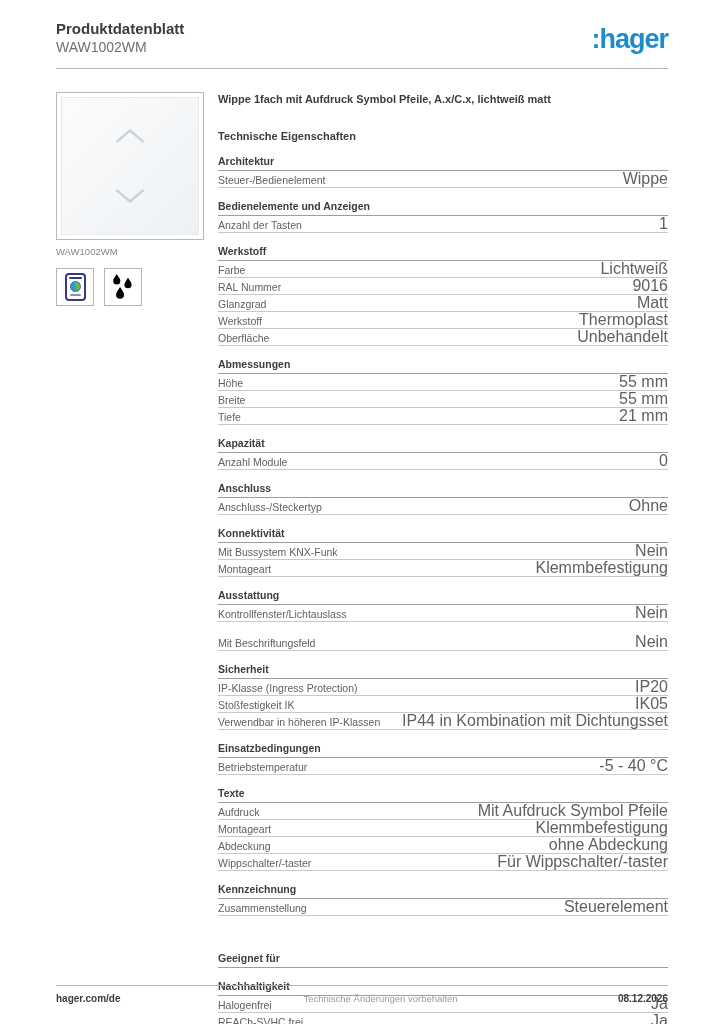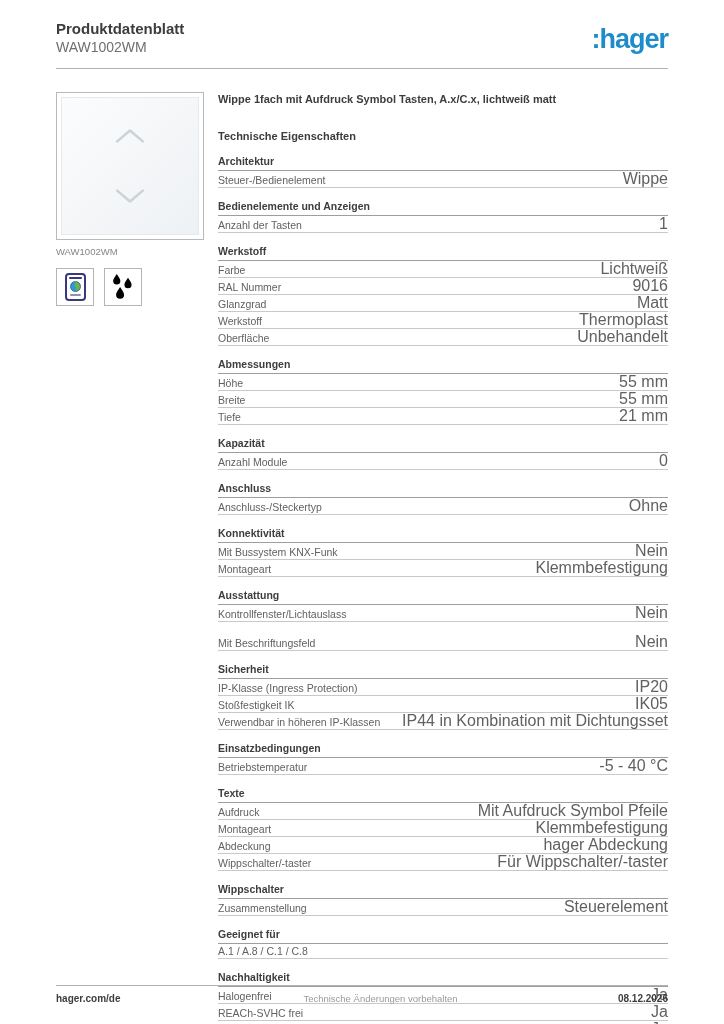--- a/index.html
+++ b/index.html
@@ -30,21 +30,21 @@
   .c2c-badge{box-sizing:border-box;width:21px;height:28px;border:2px solid #38377f;border-radius:4px;background:#ffffff;display:flex;flex-direction:column;align-items:center;}
   .c2c-text-top{width:13px;height:2px;background:#38377f;margin-top:2px;border-radius:1px;}
   .c2c-circle{width:11px;height:11px;border-radius:50%;margin-top:2px;background:conic-gradient(#6db34a 0 50%,#2f9ad2 50% 100%);border:1px solid #2c6a9e;box-sizing:border-box;}
   .c2c-text-bottom{width:11px;height:2px;background:#8f8fae;margin-top:2px;border-radius:1px;}
 
   
   .description{font-size:11px;font-weight:bold;color:#3d3d3d;line-height:14px;margin-bottom:24px;}
   .tech-title{font-size:11px;font-weight:bold;color:#3d3d3d;margin-bottom:13px;}
   .section{margin-top:12px;}
   .section:first-of-type{margin-top:12px;}
-  .section.gap-lg{margin-top:12px;}
+  .section.gap-lg{margin-top:36px;}
   .sec-title{font-size:10.5px;font-weight:bold;color:#3d3d3d;line-height:12px;padding-bottom:3px;border-bottom:1px solid #9e9e9e;}
   .row{display:flex;justify-content:space-between;align-items:baseline;border-bottom:1px solid #c9c9c9;padding:2px 0 1px;line-height:11px;}
   .lbl{font-size:10.5px;color:#616161;white-space:nowrap;}
   .val{font-size:16px;color:#616161;text-align:right;white-space:nowrap;}
 
   
   .footer-rule{position:absolute;top:985px;left:56px;right:56px;height:1px;background:#b3b3b3;}
   .footer{position:absolute;top:993px;left:56px;right:56px;display:flex;justify-content:space-between;align-items:center;}
   .footer-site{font-size:10px;font-weight:bold;color:#3d3d3d;}
   .footer-note{font-size:9.5px;color:#9a9a9a;position:absolute;left:0;right:0;text-align:center;padding-left:37px;}
@@ -91,21 +91,21 @@
             </defs>
             <use href="#drop" transform="translate(10.5,2.5)" fill="#000000"></use>
             <use href="#drop" transform="translate(24,7)" fill="#000000"></use>
             <use href="#drop" transform="translate(14.5,18) scale(1.12)" fill="#000000"></use>
           </svg>
         </div>
       </div>
     </div>
 
     <div class="right-col">
-      <div class="description">Wippe 1fach mit Aufdruck Symbol Tasten, A.x/C.x, lichtweiß matt</div>
+      <div class="description">Wippe 1fach mit Aufdruck Symbol Pfeile, A.x/C.x, lichtweiß matt</div>
       <div class="tech-title">Technische Eigenschaften</div>
       <div>
           <div class="section">
             <div class="sec-title">Architektur</div>
             <div class="row">
               <span class="lbl">Steuer-/Bedienelement</span>
               <span class="val">Wippe</span>
             </div>
           </div>
           <div class="section">
@@ -218,40 +218,36 @@
             <div class="row">
               <span class="lbl">Aufdruck</span>
               <span class="val">Mit Aufdruck Symbol Pfeile</span>
             </div>
             <div class="row">
               <span class="lbl">Montageart</span>
               <span class="val">Klemmbefestigung</span>
             </div>
             <div class="row">
               <span class="lbl">Abdeckung</span>
-              <span class="val">hager Abdeckung</span>
+              <span class="val">ohne Abdeckung</span>
             </div>
             <div class="row">
               <span class="lbl">Wippschalter/-taster</span>
               <span class="val">Für Wippschalter/-taster</span>
             </div>
           </div>
           <div class="section">
-            <div class="sec-title">Wippschalter</div>
+            <div class="sec-title">Kennzeichnung</div>
             <div class="row">
               <span class="lbl">Zusammenstellung</span>
               <span class="val">Steuerelement</span>
             </div>
           </div>
           <div class="section gap-lg">
             <div class="sec-title">Geeignet für</div>
-            <div class="row">
-              <span class="lbl">A.1 / A.8 / C.1 / C.8</span>
-              <span class="val"></span>
-            </div>
           </div>
           <div class="section">
             <div class="sec-title">Nachhaltigkeit</div>
             <div class="row">
               <span class="lbl">Halogenfrei</span>
               <span class="val">Ja</span>
             </div>
             <div class="row">
               <span class="lbl">REACh-SVHC frei</span>
               <span class="val">Ja</span>

